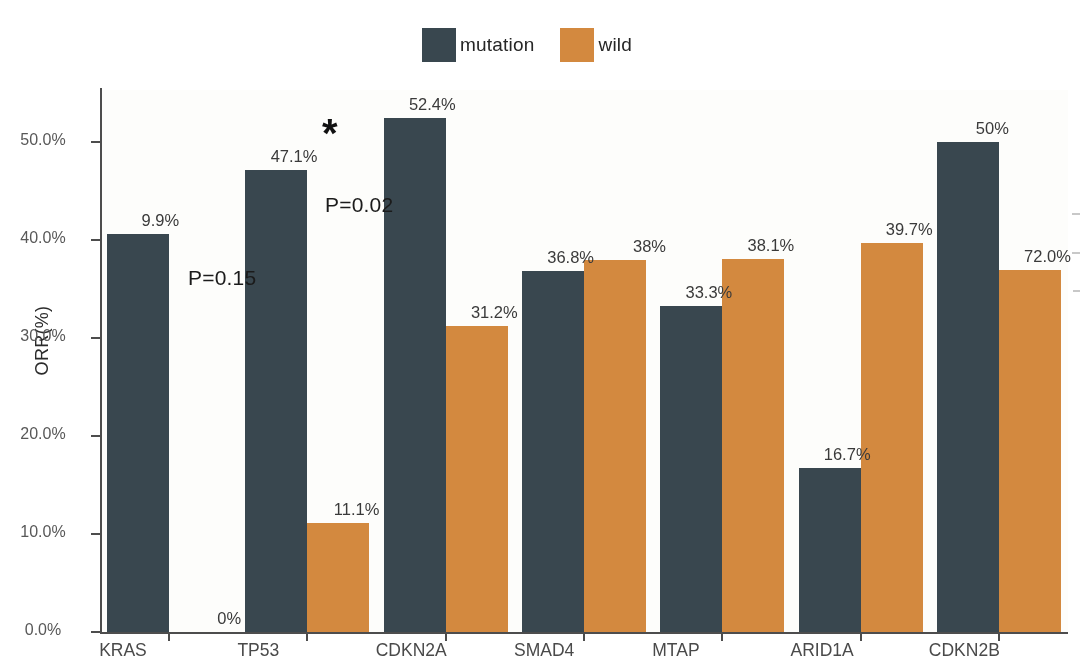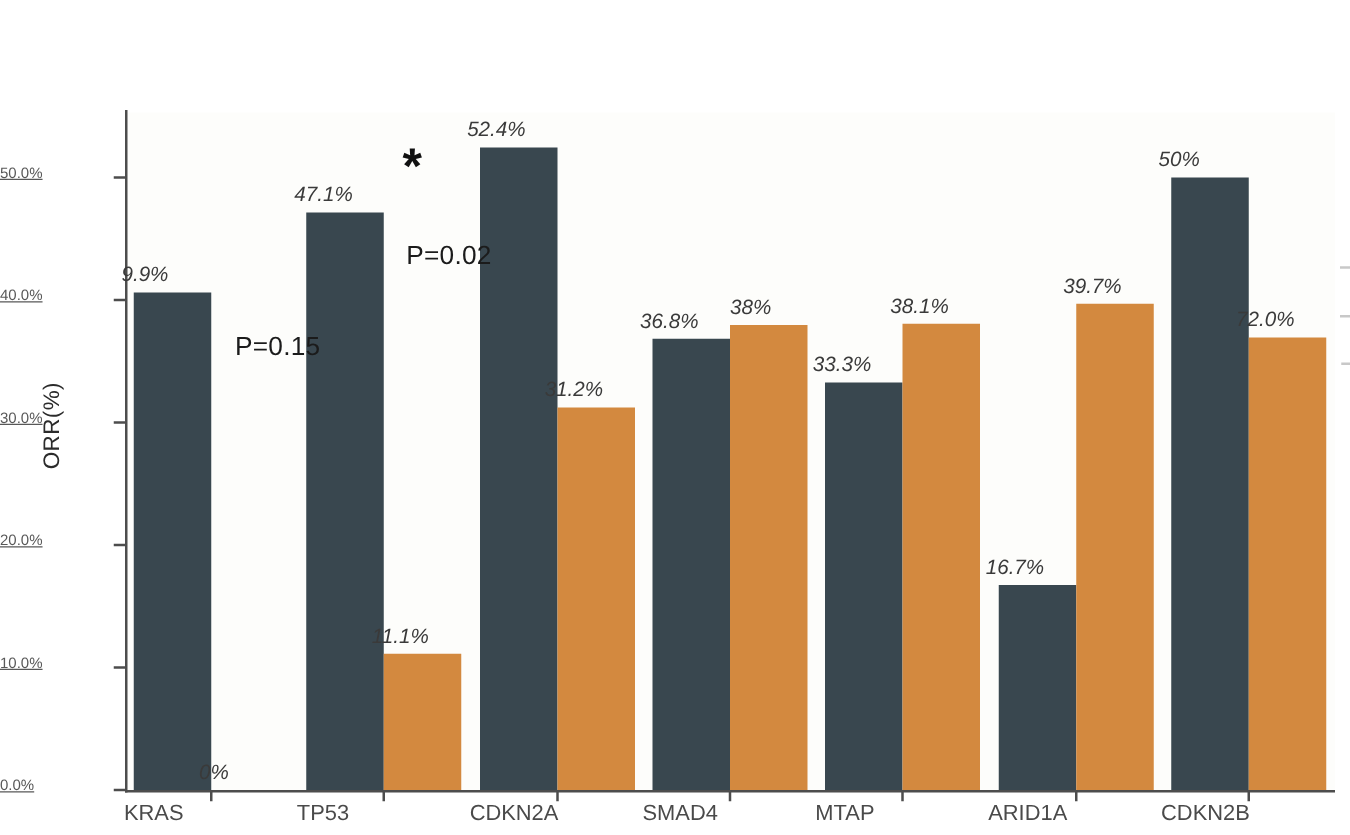--- a/index.html
+++ b/index.html
@@ -35,42 +35,42 @@
     width:2px;height:546px;background:#4d4d4d;
   }
   .xaxis-spine{
     position:absolute;left:100px;top:632px;
     width:968px;height:2px;background:#4d4d4d;
   }
   .ytick{
     position:absolute;left:91px;width:10px;height:2px;background:#4d4d4d;
   }
   .ylab{
-    position:absolute;width:86px;text-align:left;
-    font-size:12px;color:#585858;text-decoration:underline;
+    position:absolute;width:86px;text-align:center;
+    font-size:16px;color:#585858;
   }
   .ylabel-title{
     position:absolute;left:-28px;top:330px;
     width:140px;text-align:center;
     transform:rotate(-90deg);
     font-size:18px;color:#2b2b2b;letter-spacing:.3px;
   }
 
   
   .bar{position:absolute;bottom:0;}
   .bar.mut{background:#39474f;}
   .bar.wild{background:#d3893f;}
   .bars-layer{
     position:absolute;left:100px;top:90px;
     width:968px;height:542px;
   }
   .bar-val{
     position:absolute;
     font-size:16.5px;color:#3a3a3a;
-    white-space:nowrap;text-align:left;font-style:italic;
+    white-space:nowrap;text-align:right;
   }
 
   
   .xtick{position:absolute;top:632px;width:2px;height:9px;background:#4d4d4d;}
   .xcat{
     position:absolute;top:640px;
     font-size:17.5px;color:#4a4a4a;
     text-align:left;white-space:nowrap;
   }
 
@@ -88,20 +88,30 @@
   
   .edge-mark{
     position:absolute;background:#9a9a9a;opacity:.55;
   }
 </style>
 </head>
 <body>
 
 <div id="root">
 
+  <div class="legend">
+    <div class="legend-item">
+      <span class="legend-swatch" style="background:#39474f"></span>
+      <span class="legend-label">mutation</span>
+    </div>
+    <div class="legend-item">
+      <span class="legend-swatch" style="background:#d3893f"></span>
+      <span class="legend-label">wild</span>
+    </div>
+  </div>
 
   <div class="plot"></div>
 
   <div class="yaxis-spine"></div>
   <div class="xaxis-spine"></div>
 
   <div class="ylabel-title">ORR(%)</div>
 
   <div id="yticks">
       <div class="ytick" style="top: 631px;"></div>

